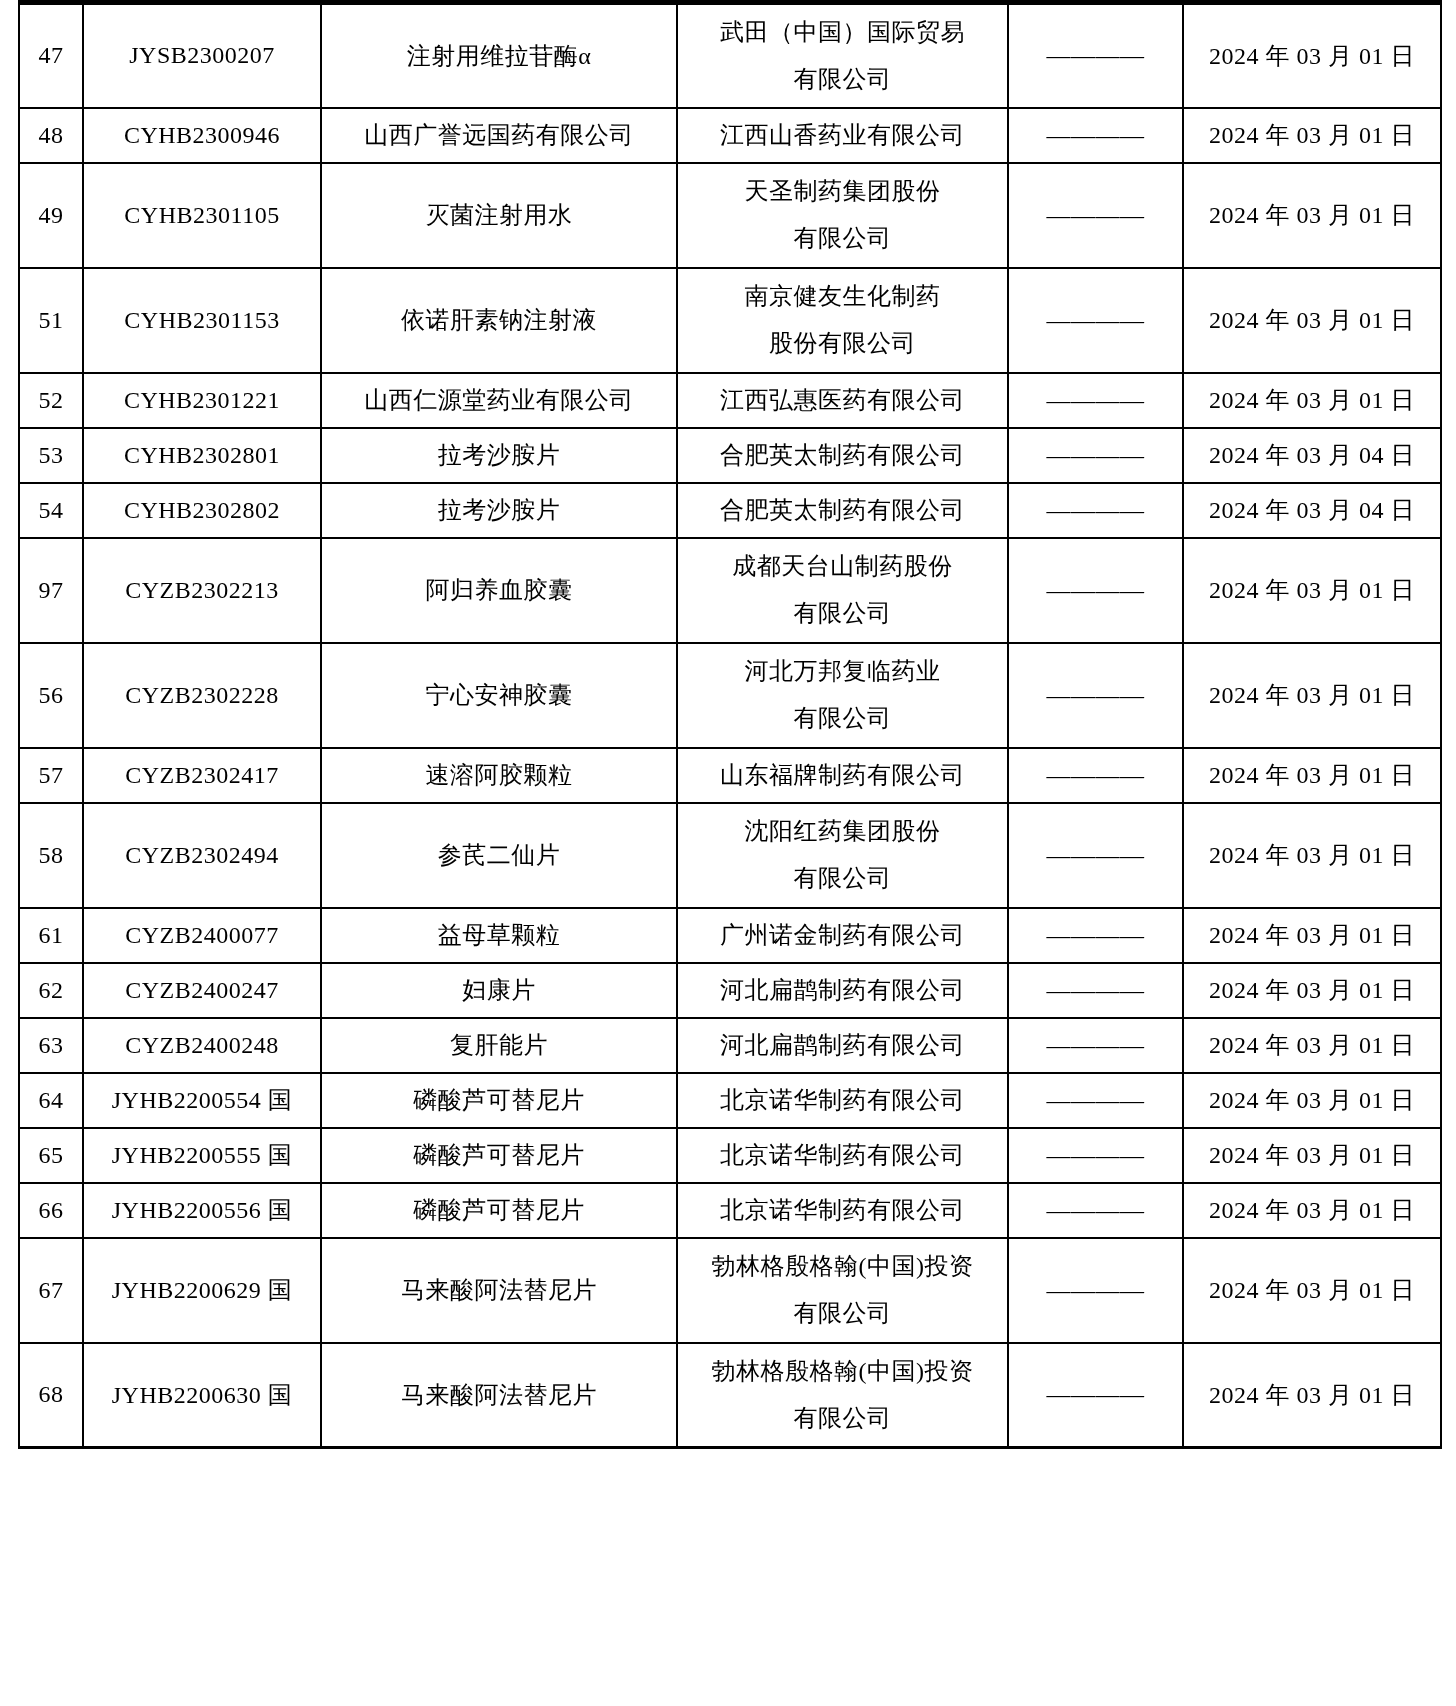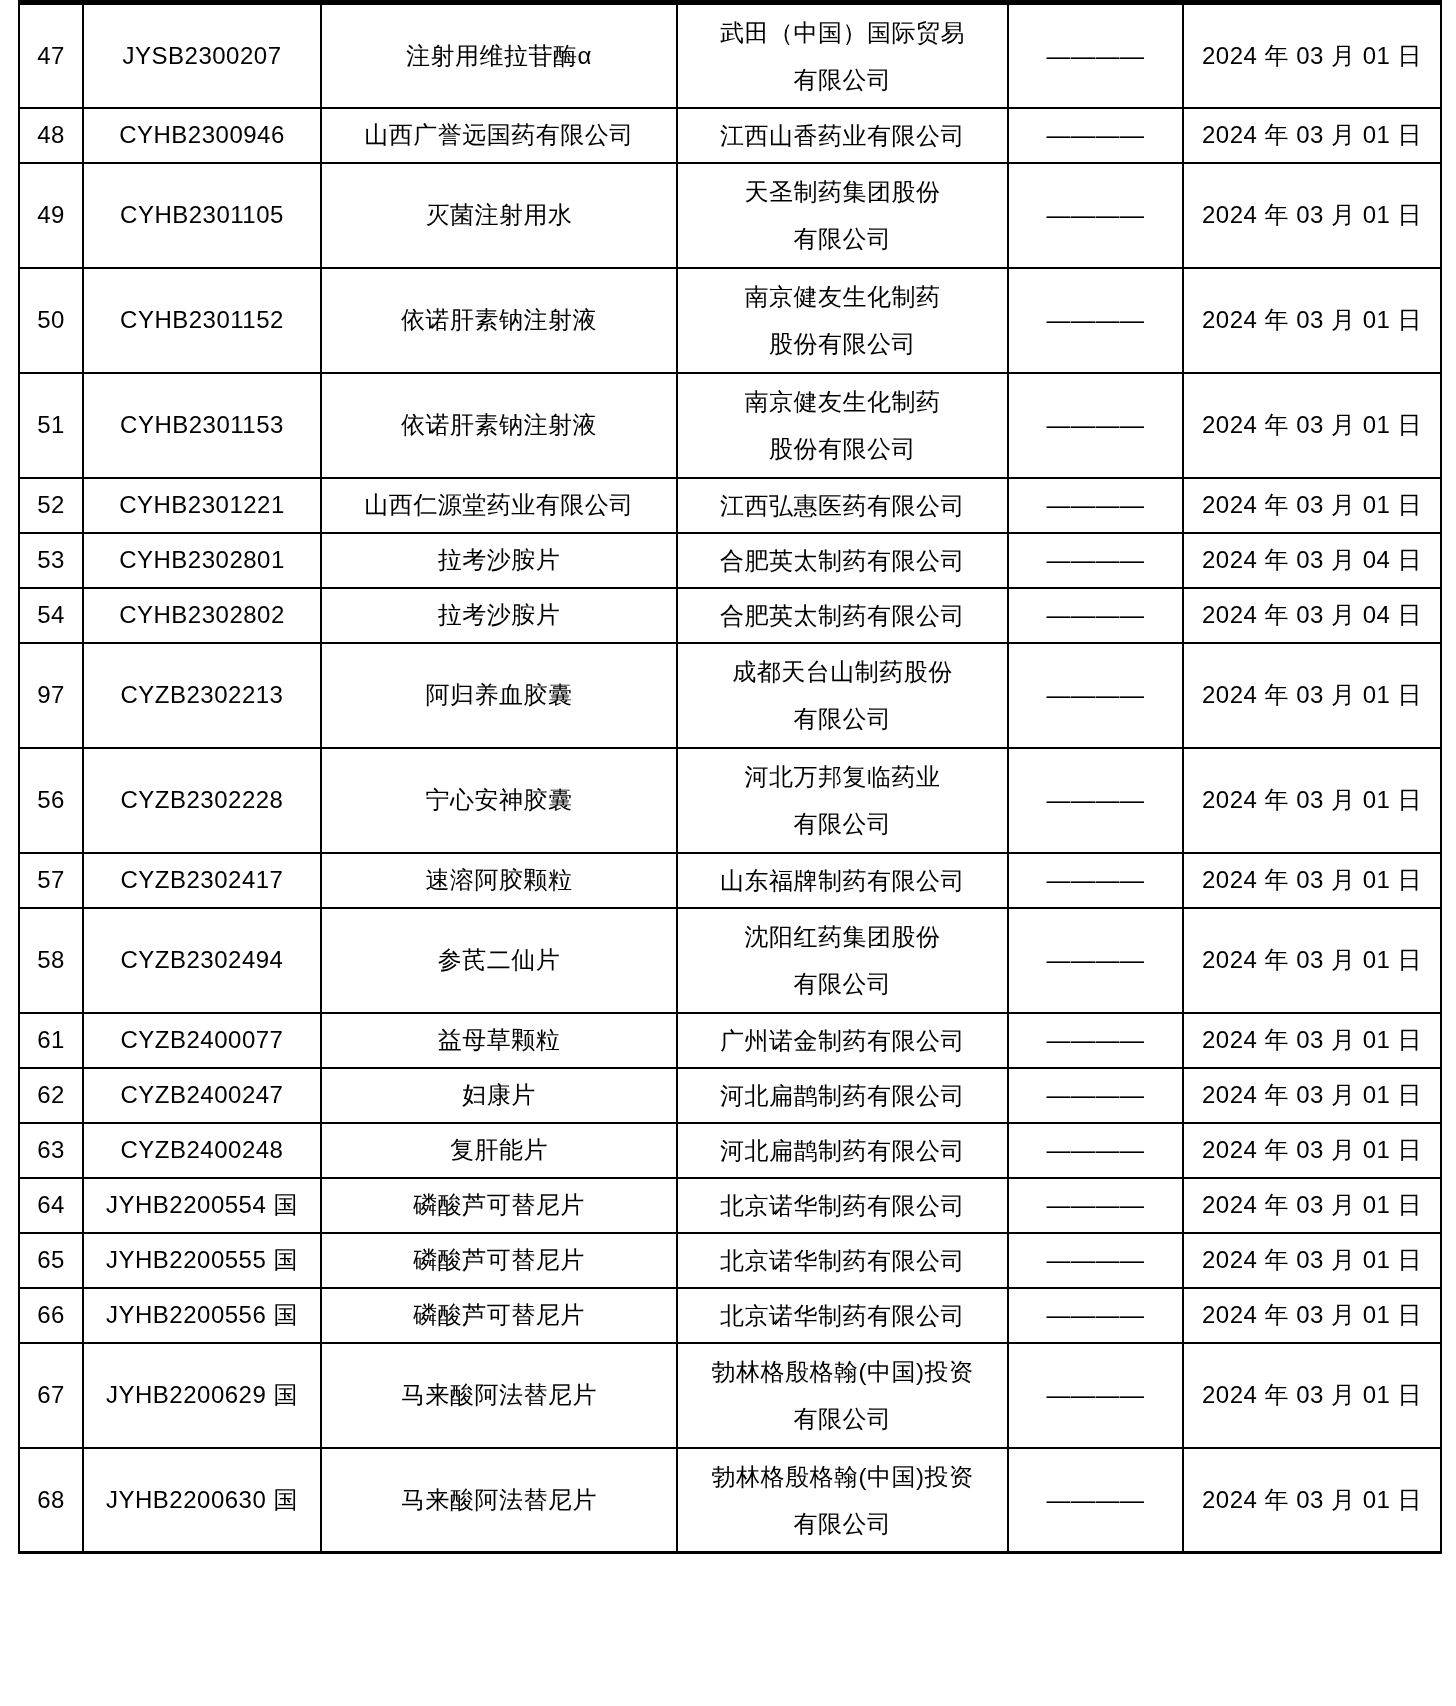--- a/index.html
+++ b/index.html
@@ -16,20 +16,21 @@
     padding: 0 16px 14px 18px;
     background: #ffffff;
   }
   table.approval-table {
     border-collapse: collapse;
     table-layout: fixed;
     width: 1422px;
     border: 2px solid #000000;
     border-top-width: 5px;
     border-bottom-width: 3px;
+    font-family: Liberation Serif, serif;
   }
   table.approval-table td {
     border: 2px solid #000000;
     text-align: center;
     vertical-align: middle;
     font-size: 24px;
     color: #000000;
     padding: 0 4px;
     overflow: hidden;
     letter-spacing: 0.5px;
@@ -79,31 +80,20 @@
     <td>CYHB2301105</td>
     <td>灭菌注射用水</td>
     <td>
             <div class="company-line">天圣制药集团股份</div>
             <div class="company-line">有限公司</div>
           </td>
     <td class="cell-note">————</td>
     <td>2024 年 03 月 01 日</td>
   </tr>
         <tr class="row-double">
-    <td>50</td>
-    <td>CYHB2301152</td>
-    <td>依诺肝素钠注射液</td>
-    <td>
-            <div class="company-line">南京健友生化制药</div>
-            <div class="company-line">股份有限公司</div>
-          </td>
-    <td class="cell-note">————</td>
-    <td>2024 年 03 月 01 日</td>
-  </tr>
-        <tr class="row-double">
     <td>51</td>
     <td>CYHB2301153</td>
     <td>依诺肝素钠注射液</td>
     <td>
             <div class="company-line">南京健友生化制药</div>
             <div class="company-line">股份有限公司</div>
           </td>
     <td class="cell-note">————</td>
     <td>2024 年 03 月 01 日</td>
   </tr>

